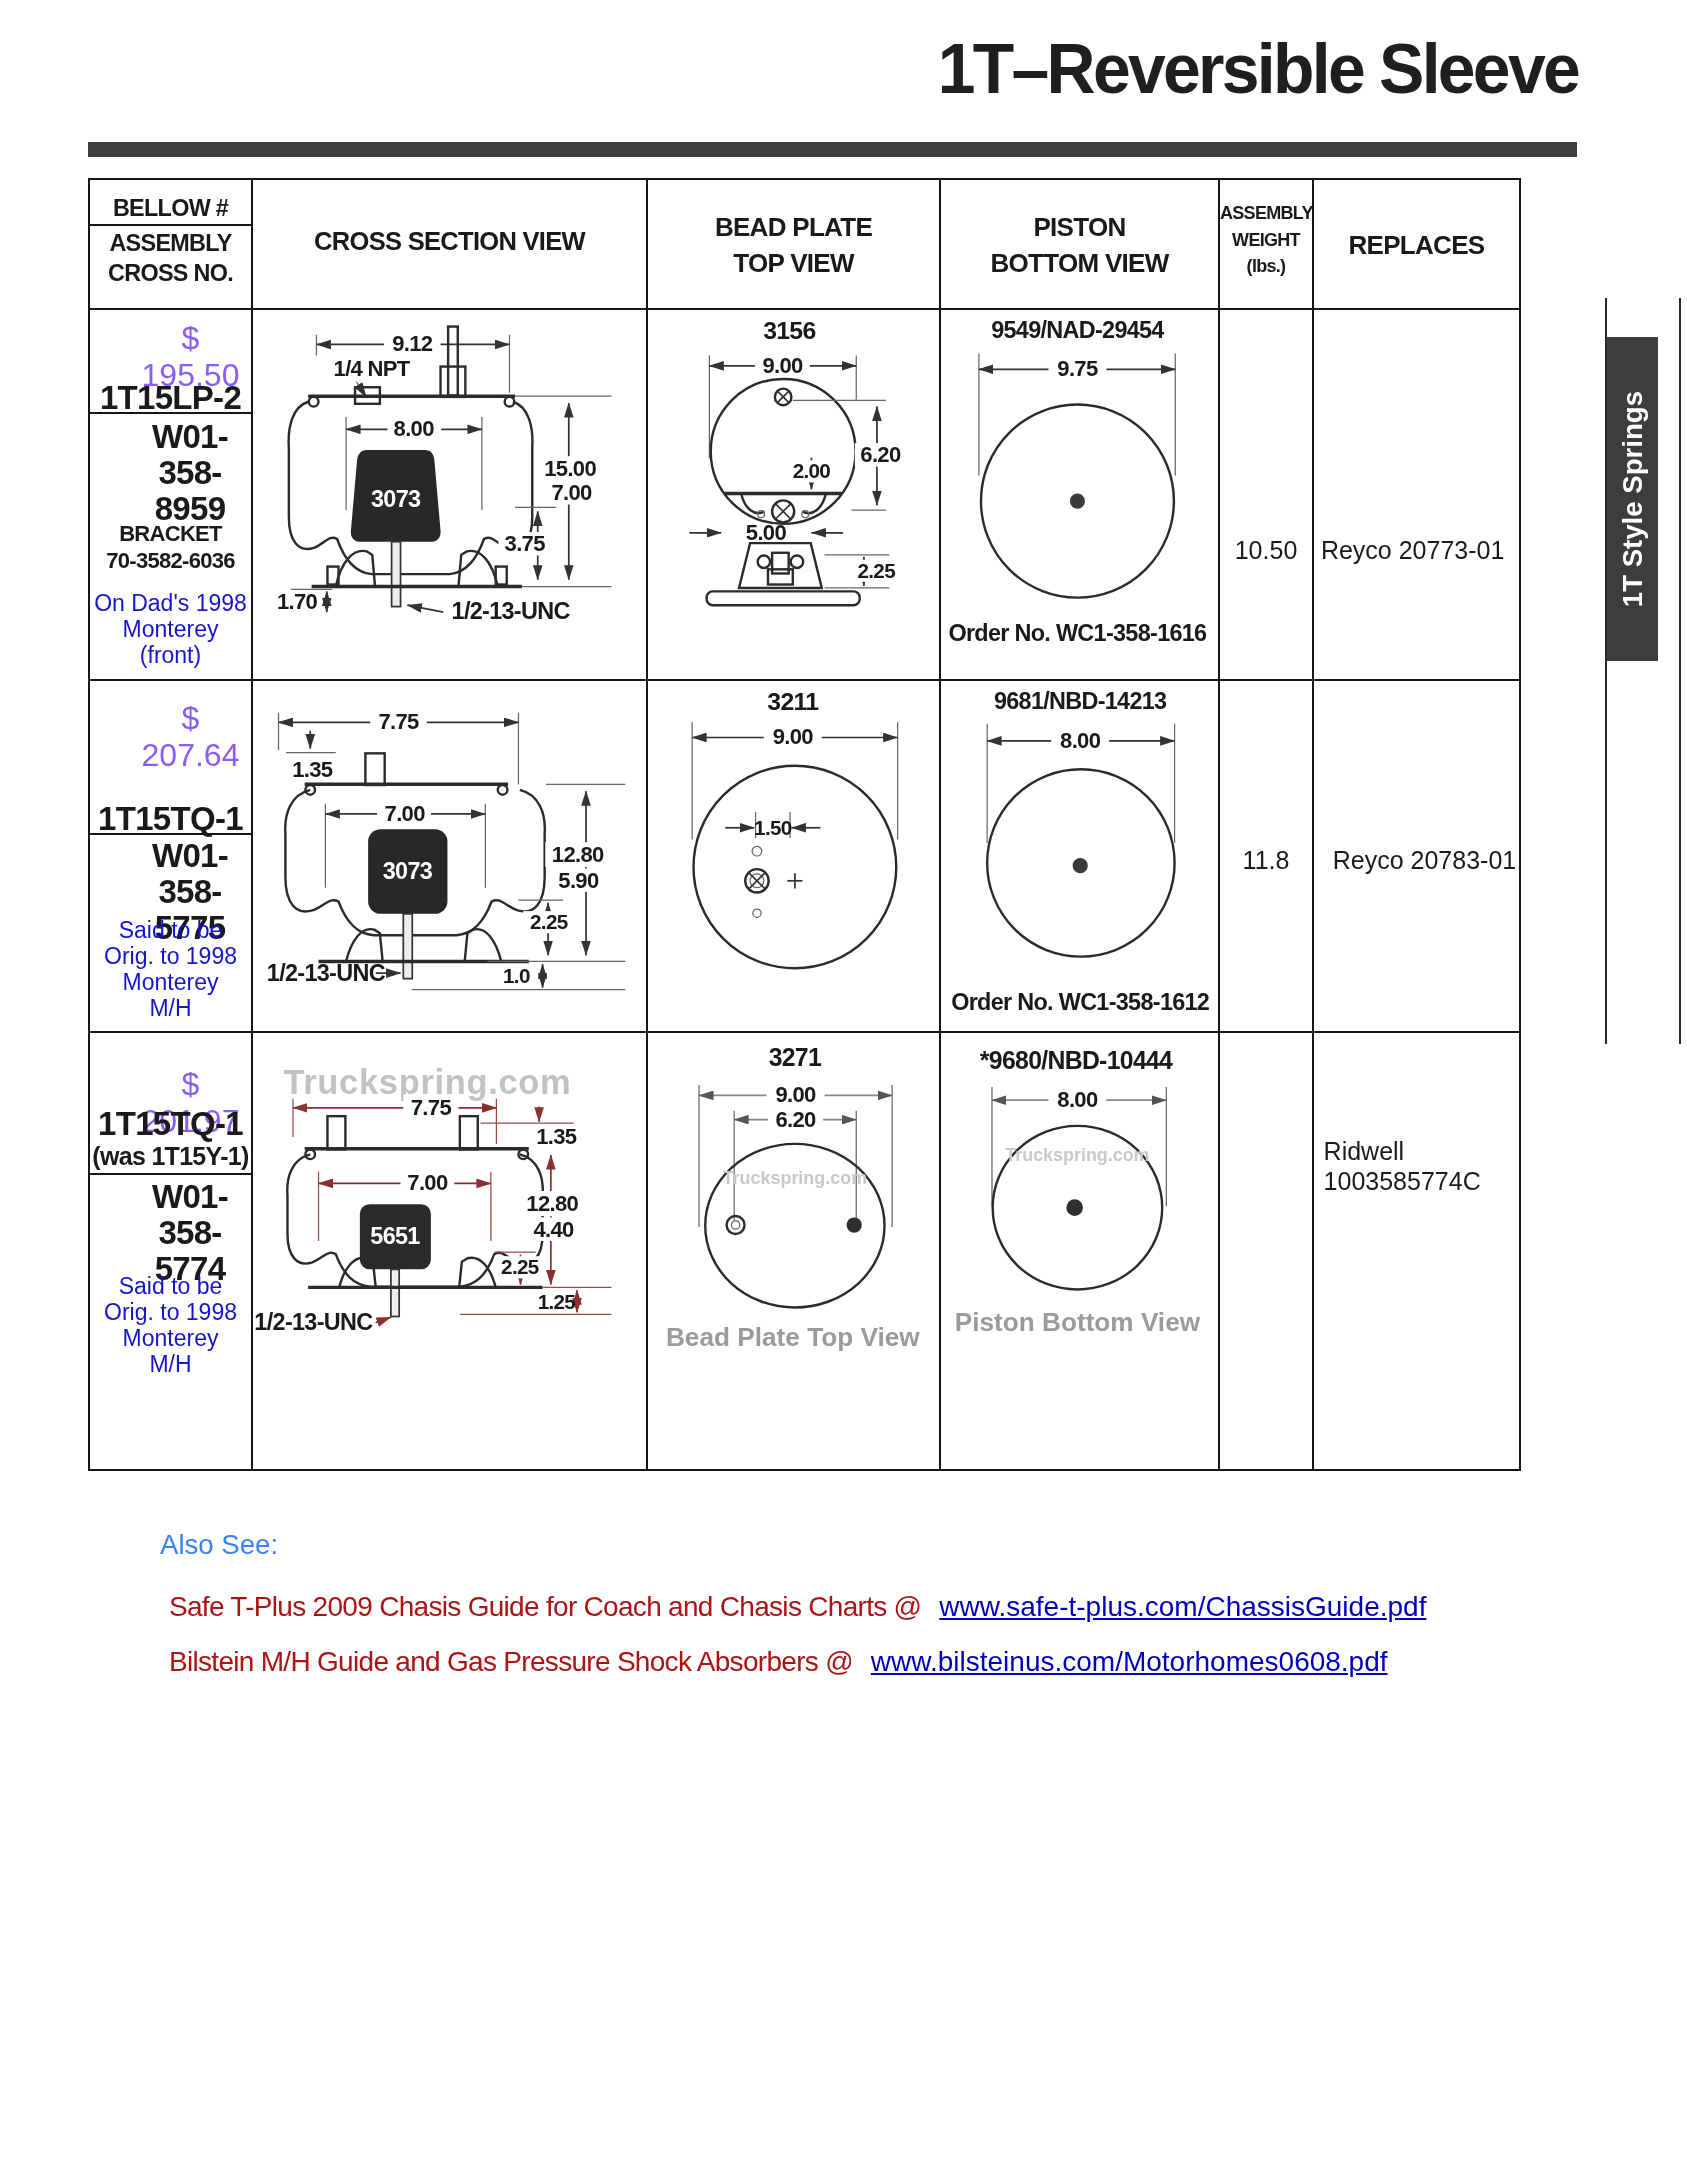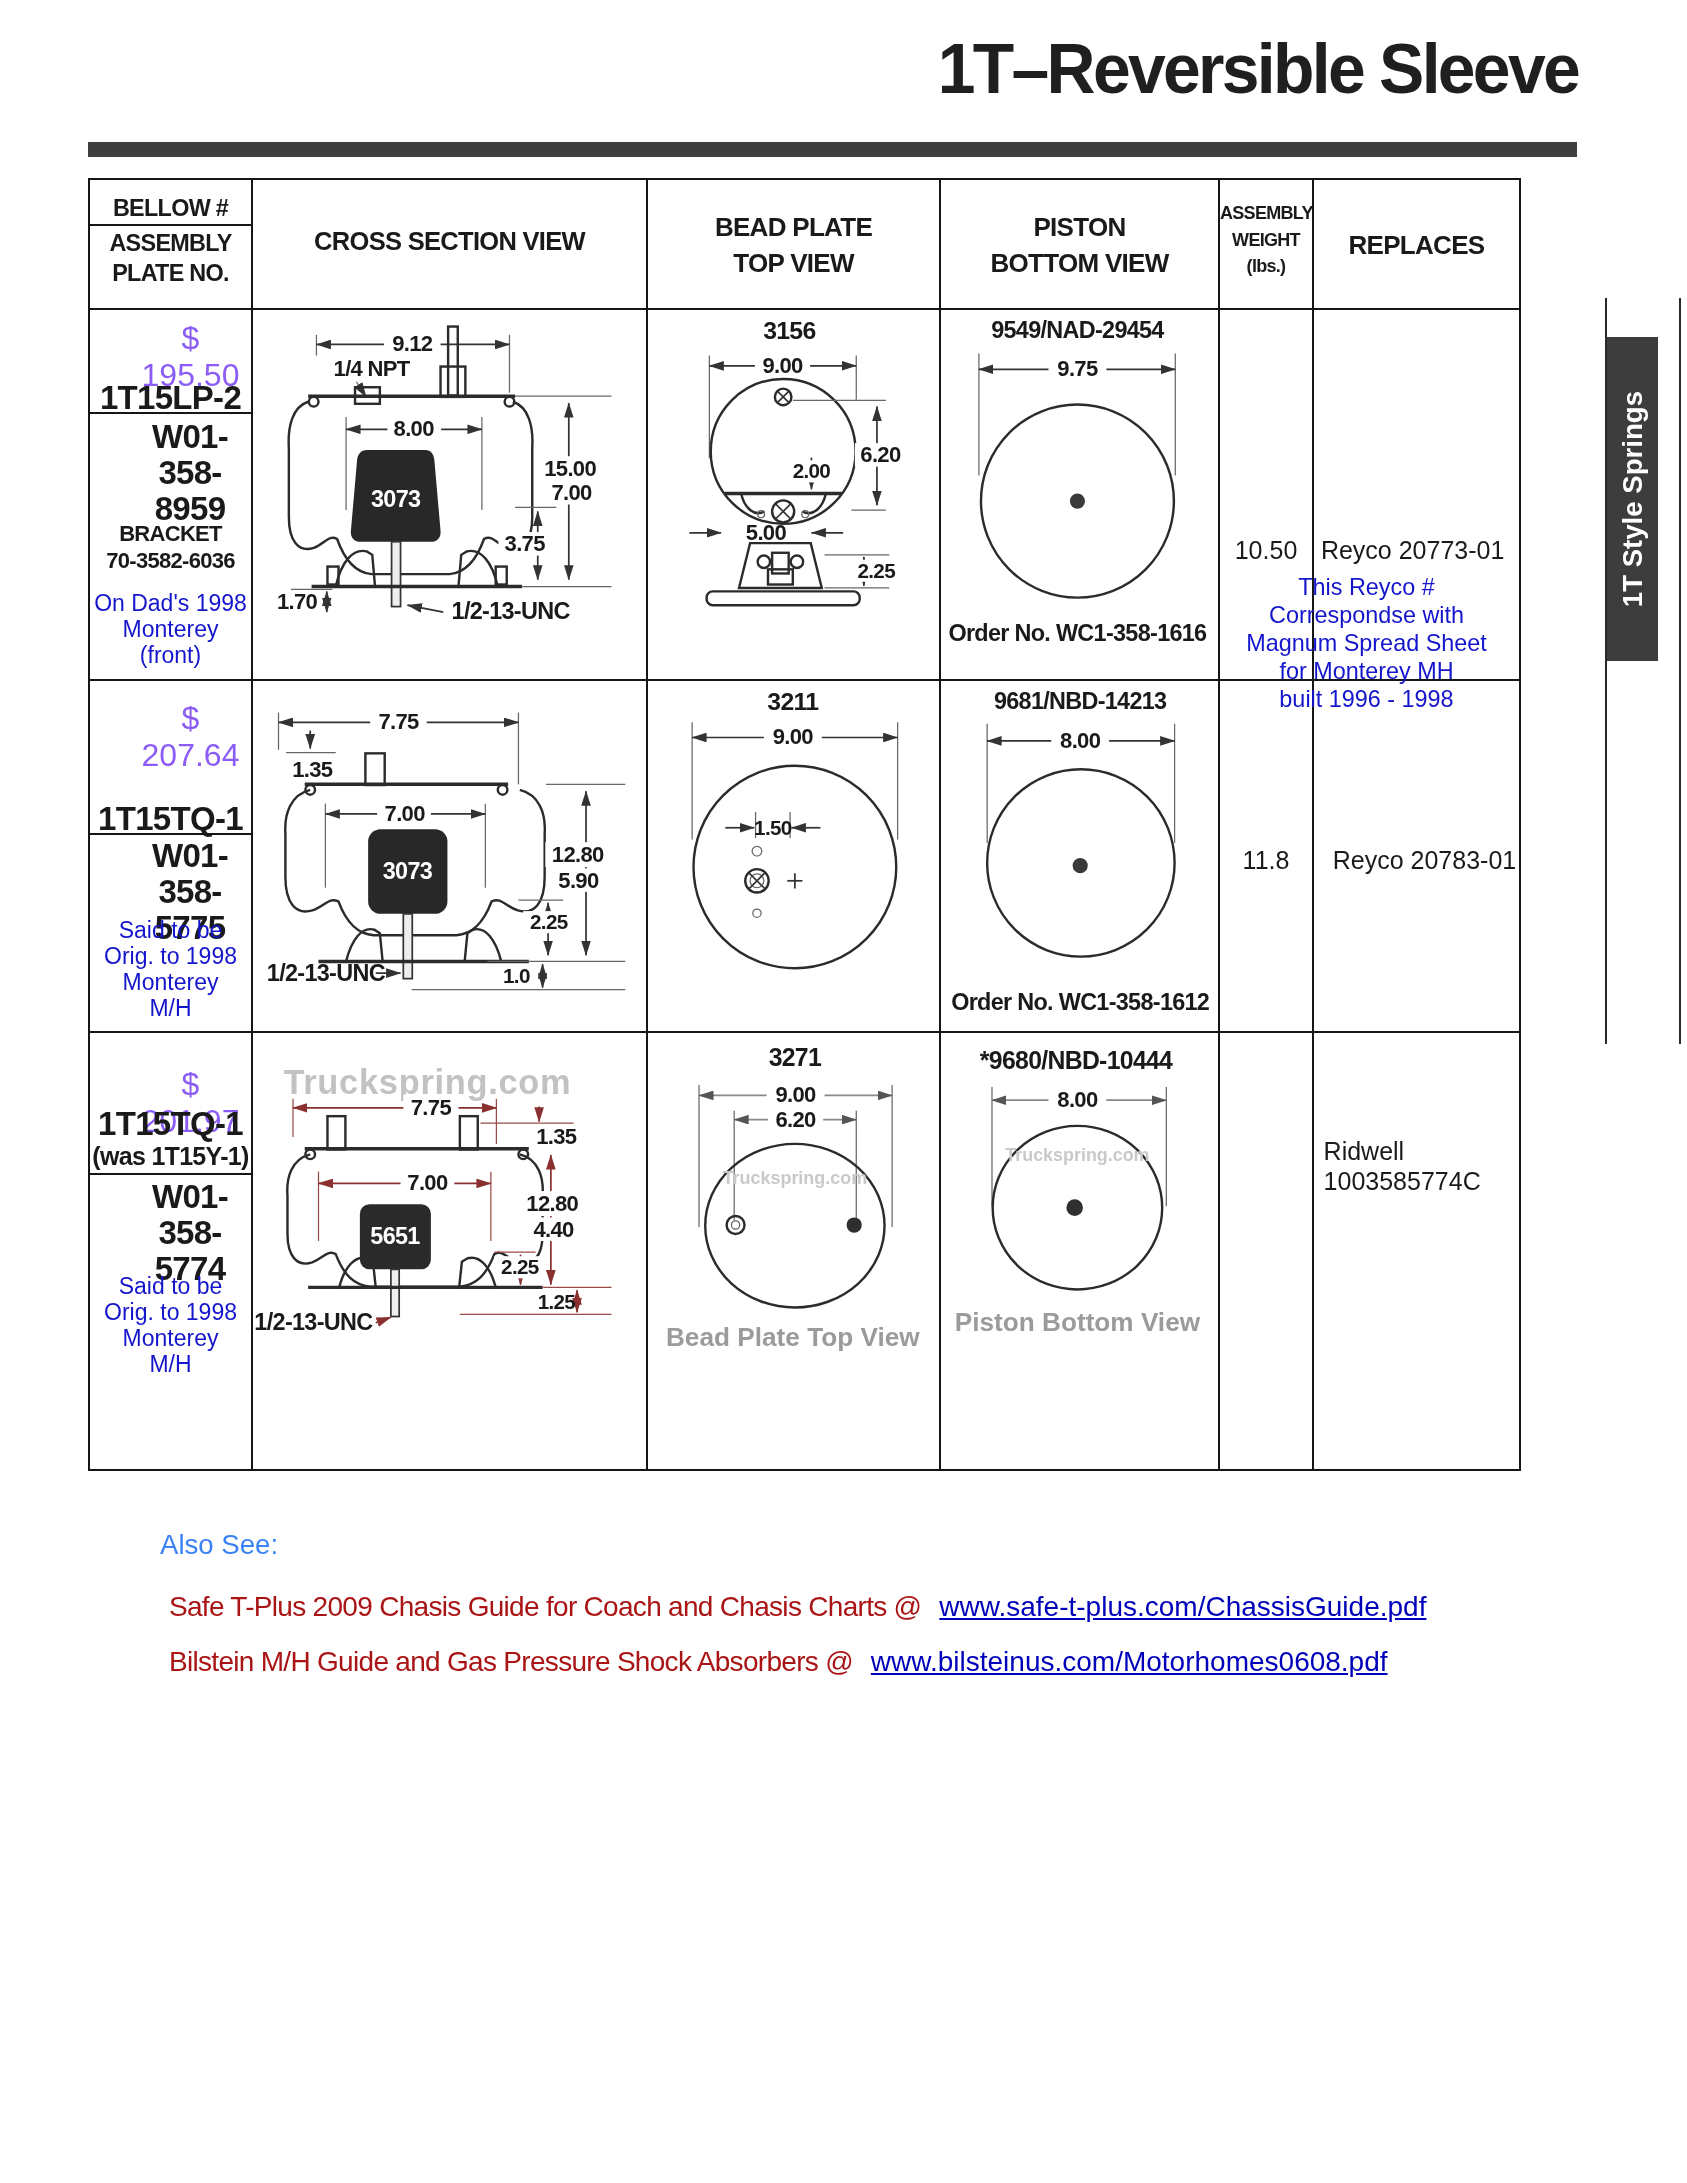--- a/index.html
+++ b/index.html
@@ -68,21 +68,21 @@
 
   <h1 class="title">1T–Reversible Sleeve</h1>
   <div class="title-rule"></div>
 
   <div class="tbl">
 
     <div class="cell">
       <div class="abs hd" style="top:15px;font-size:23.4px">BELLOW #</div>
       <div class="h-sep" style="top:44px"></div>
       <div class="abs hd" style="top:50px;font-size:23.4px">ASSEMBLY</div>
-      <div class="abs hd" style="top:80px;font-size:23.4px">PLATE NO.</div>
+      <div class="abs hd" style="top:80px;font-size:23.4px">CROSS NO.</div>
     </div>
     <div class="cell">
       <div class="abs hd" style="top:47px;font-size:25.5px">CROSS SECTION VIEW</div>
     </div>
     <div class="cell">
       <div class="abs hd" style="top:32px;font-size:26px">BEAD PLATE</div>
       <div class="abs hd" style="top:68px;font-size:26px">TOP VIEW</div>
     </div>
     <div class="cell">
       <div class="abs hd" style="top:32px;font-size:26px">PISTON</div>
@@ -465,25 +465,20 @@
     </div>
 
     <div class="cell lr">
       <div class="abs wt" style="top:110px"></div>
     </div>
     <div class="cell lr lc">
       <div class="abs rep" style="top:103px;left:9.6px;width:172px">Ridwell
 1003585774C</div>
     </div>
 
-    <div class="spannote">This Reyco #
-Correspondse with
-Magnum Spread Sheet
-for Monterey MH
-built 1996 - 1998</div>
   </div>
 
   <div class="side-line" style="left:1605px"></div>
   <div class="side-line" style="left:1679px"></div>
   <div class="side-tab">
     <span>1T Style Springs</span>
   </div>
 
   <div class="also">Also See:</div>
   <div class="fline f1">

